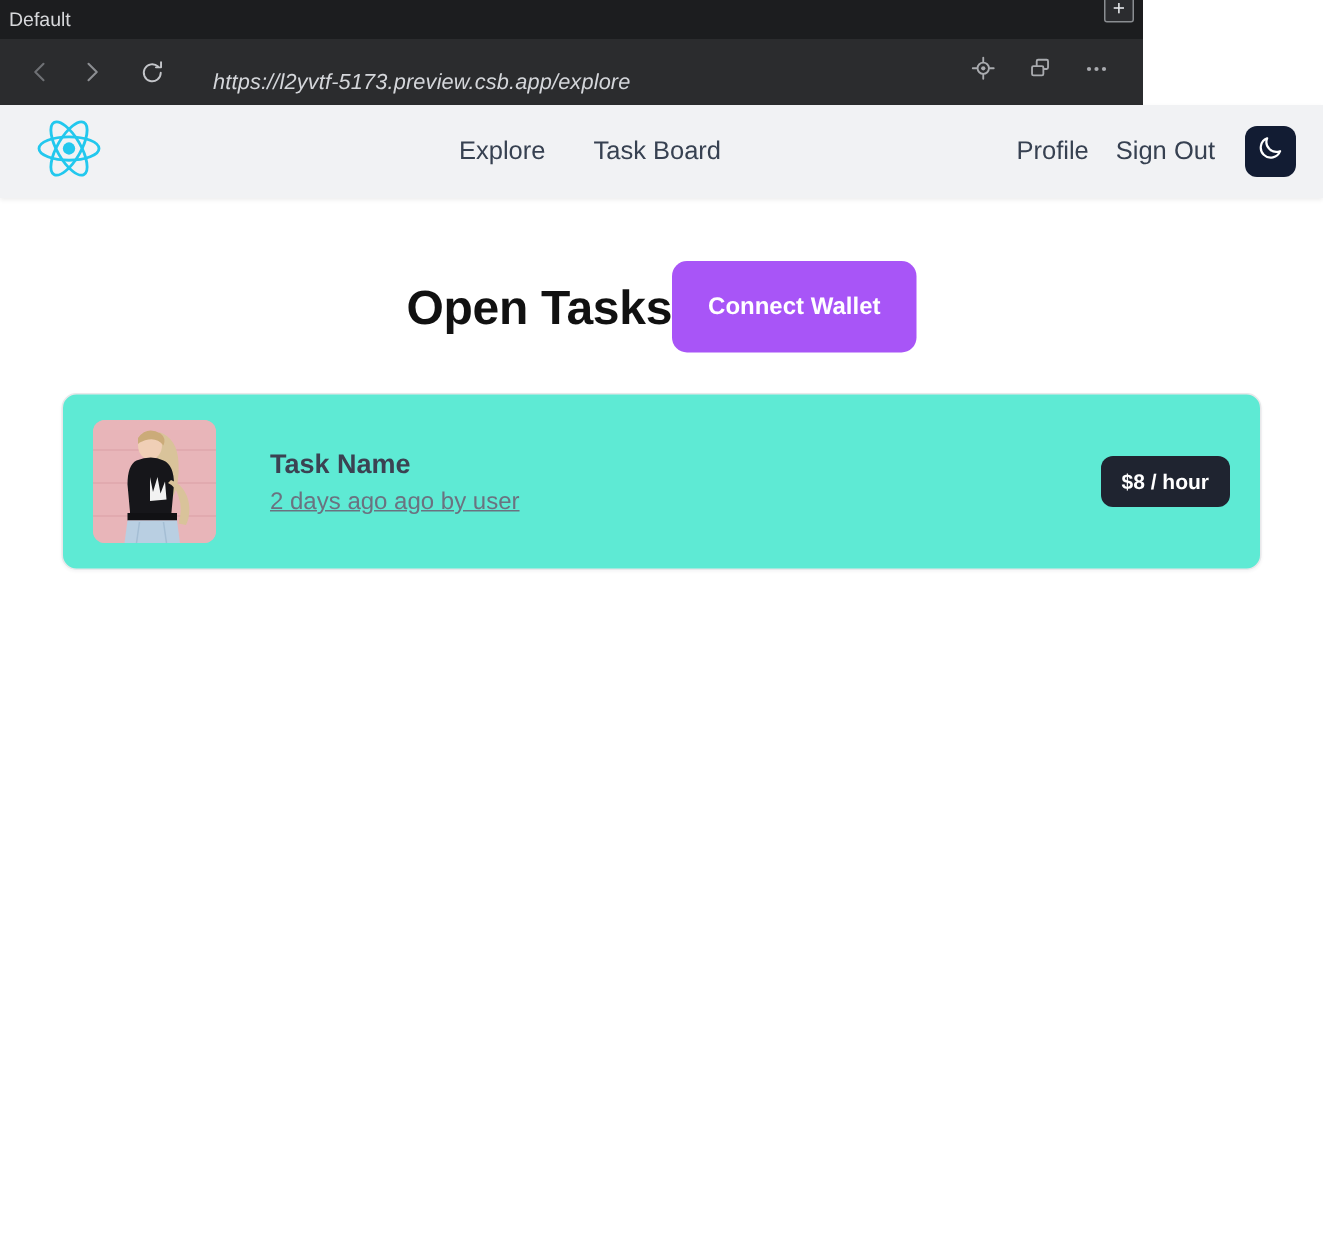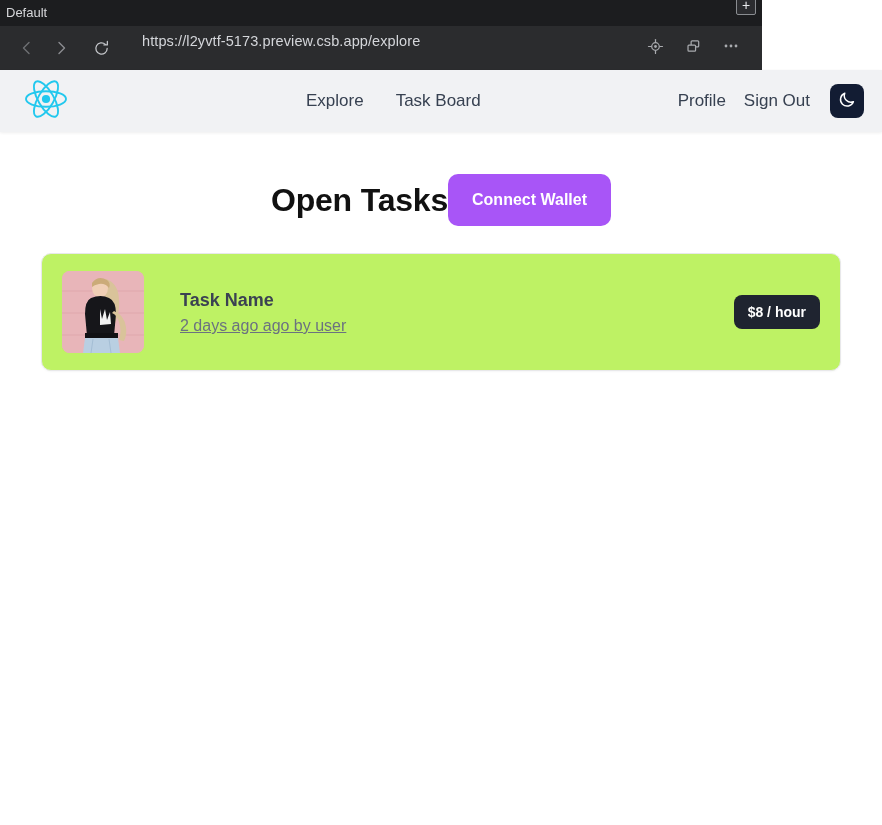--- a/index.html
+++ b/index.html
@@ -70,22 +70,23 @@
   .nav-btn svg { display: block; }
 
   .nav-btn.back svg { stroke: #6e7074; }
   .nav-btn.fwd  svg { stroke: #8b8d91; }
   .nav-btn.reload svg { stroke: #c3c5c9; }
 
   .urlbar {
     flex: 1;
     height: 30px;
     display: flex;
-    align-items: flex-start;
+    align-items: flex-end;
     padding-left: 24px;
+    font-style: italic;
   }
   .url-text {
     color: #d4d6da;
     font-size: 14.5px;
     letter-spacing: 0.1px;
     white-space: nowrap;
   }
 
   .toolbar-actions {
     display: flex;
@@ -175,32 +176,32 @@
   }
 
   .connect-wallet-btn {
     background: #a855f7;
     color: #ffffff;
     font-size: 16px;
     font-weight: bold;
     border: none;
     border-radius: 10px;
     padding: 0 24px;
-    height: 52px;
+    height: 61px;
     line-height: 48px;
     white-space: nowrap;
     font-family: "Liberation Sans", sans-serif;
   }
 
   .task-list { margin-top: 27px; }
 
   .task-card {
     border: 1px solid #e8e8ea;
     border-radius: 10px;
-    background: #bef264;
+    background: #5eead4;
     height: 118px;
     display: flex;
     align-items: center;
     padding: 0 20px;
     box-shadow: 0 1px 2px rgba(16,24,40,0.04);
   }
 
   .task-thumb {
     width: 82px;
     height: 82px;

